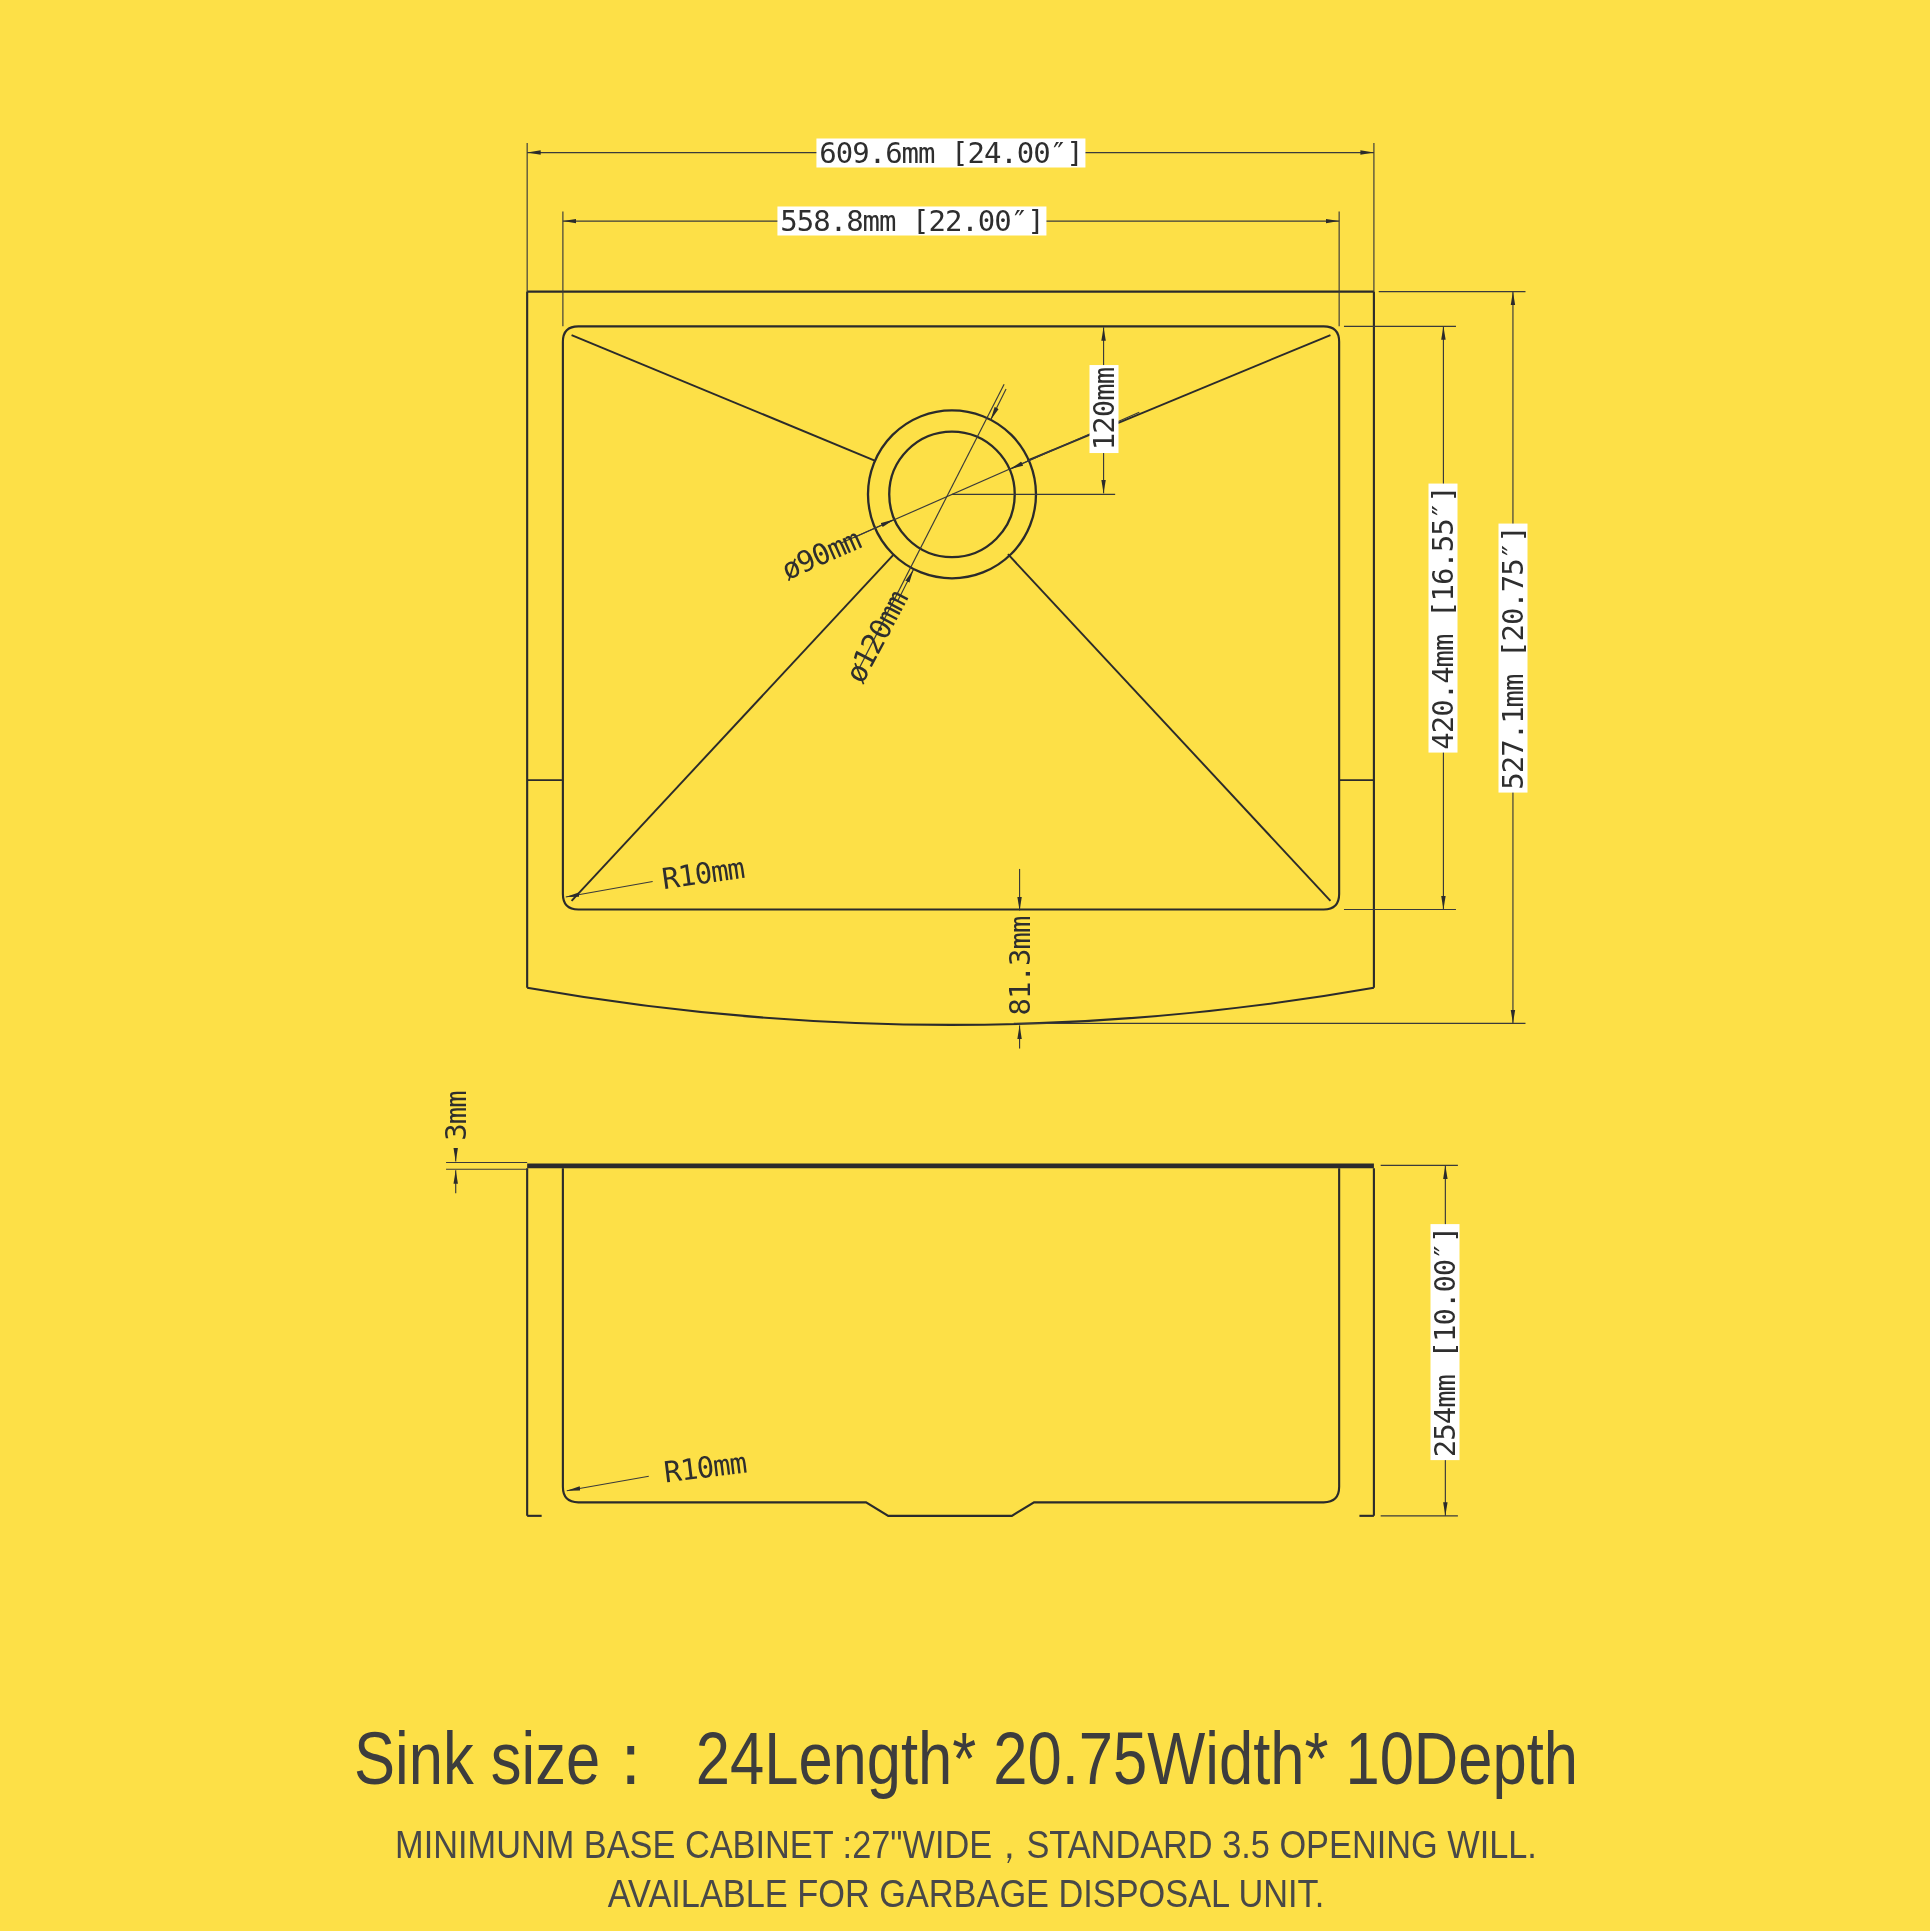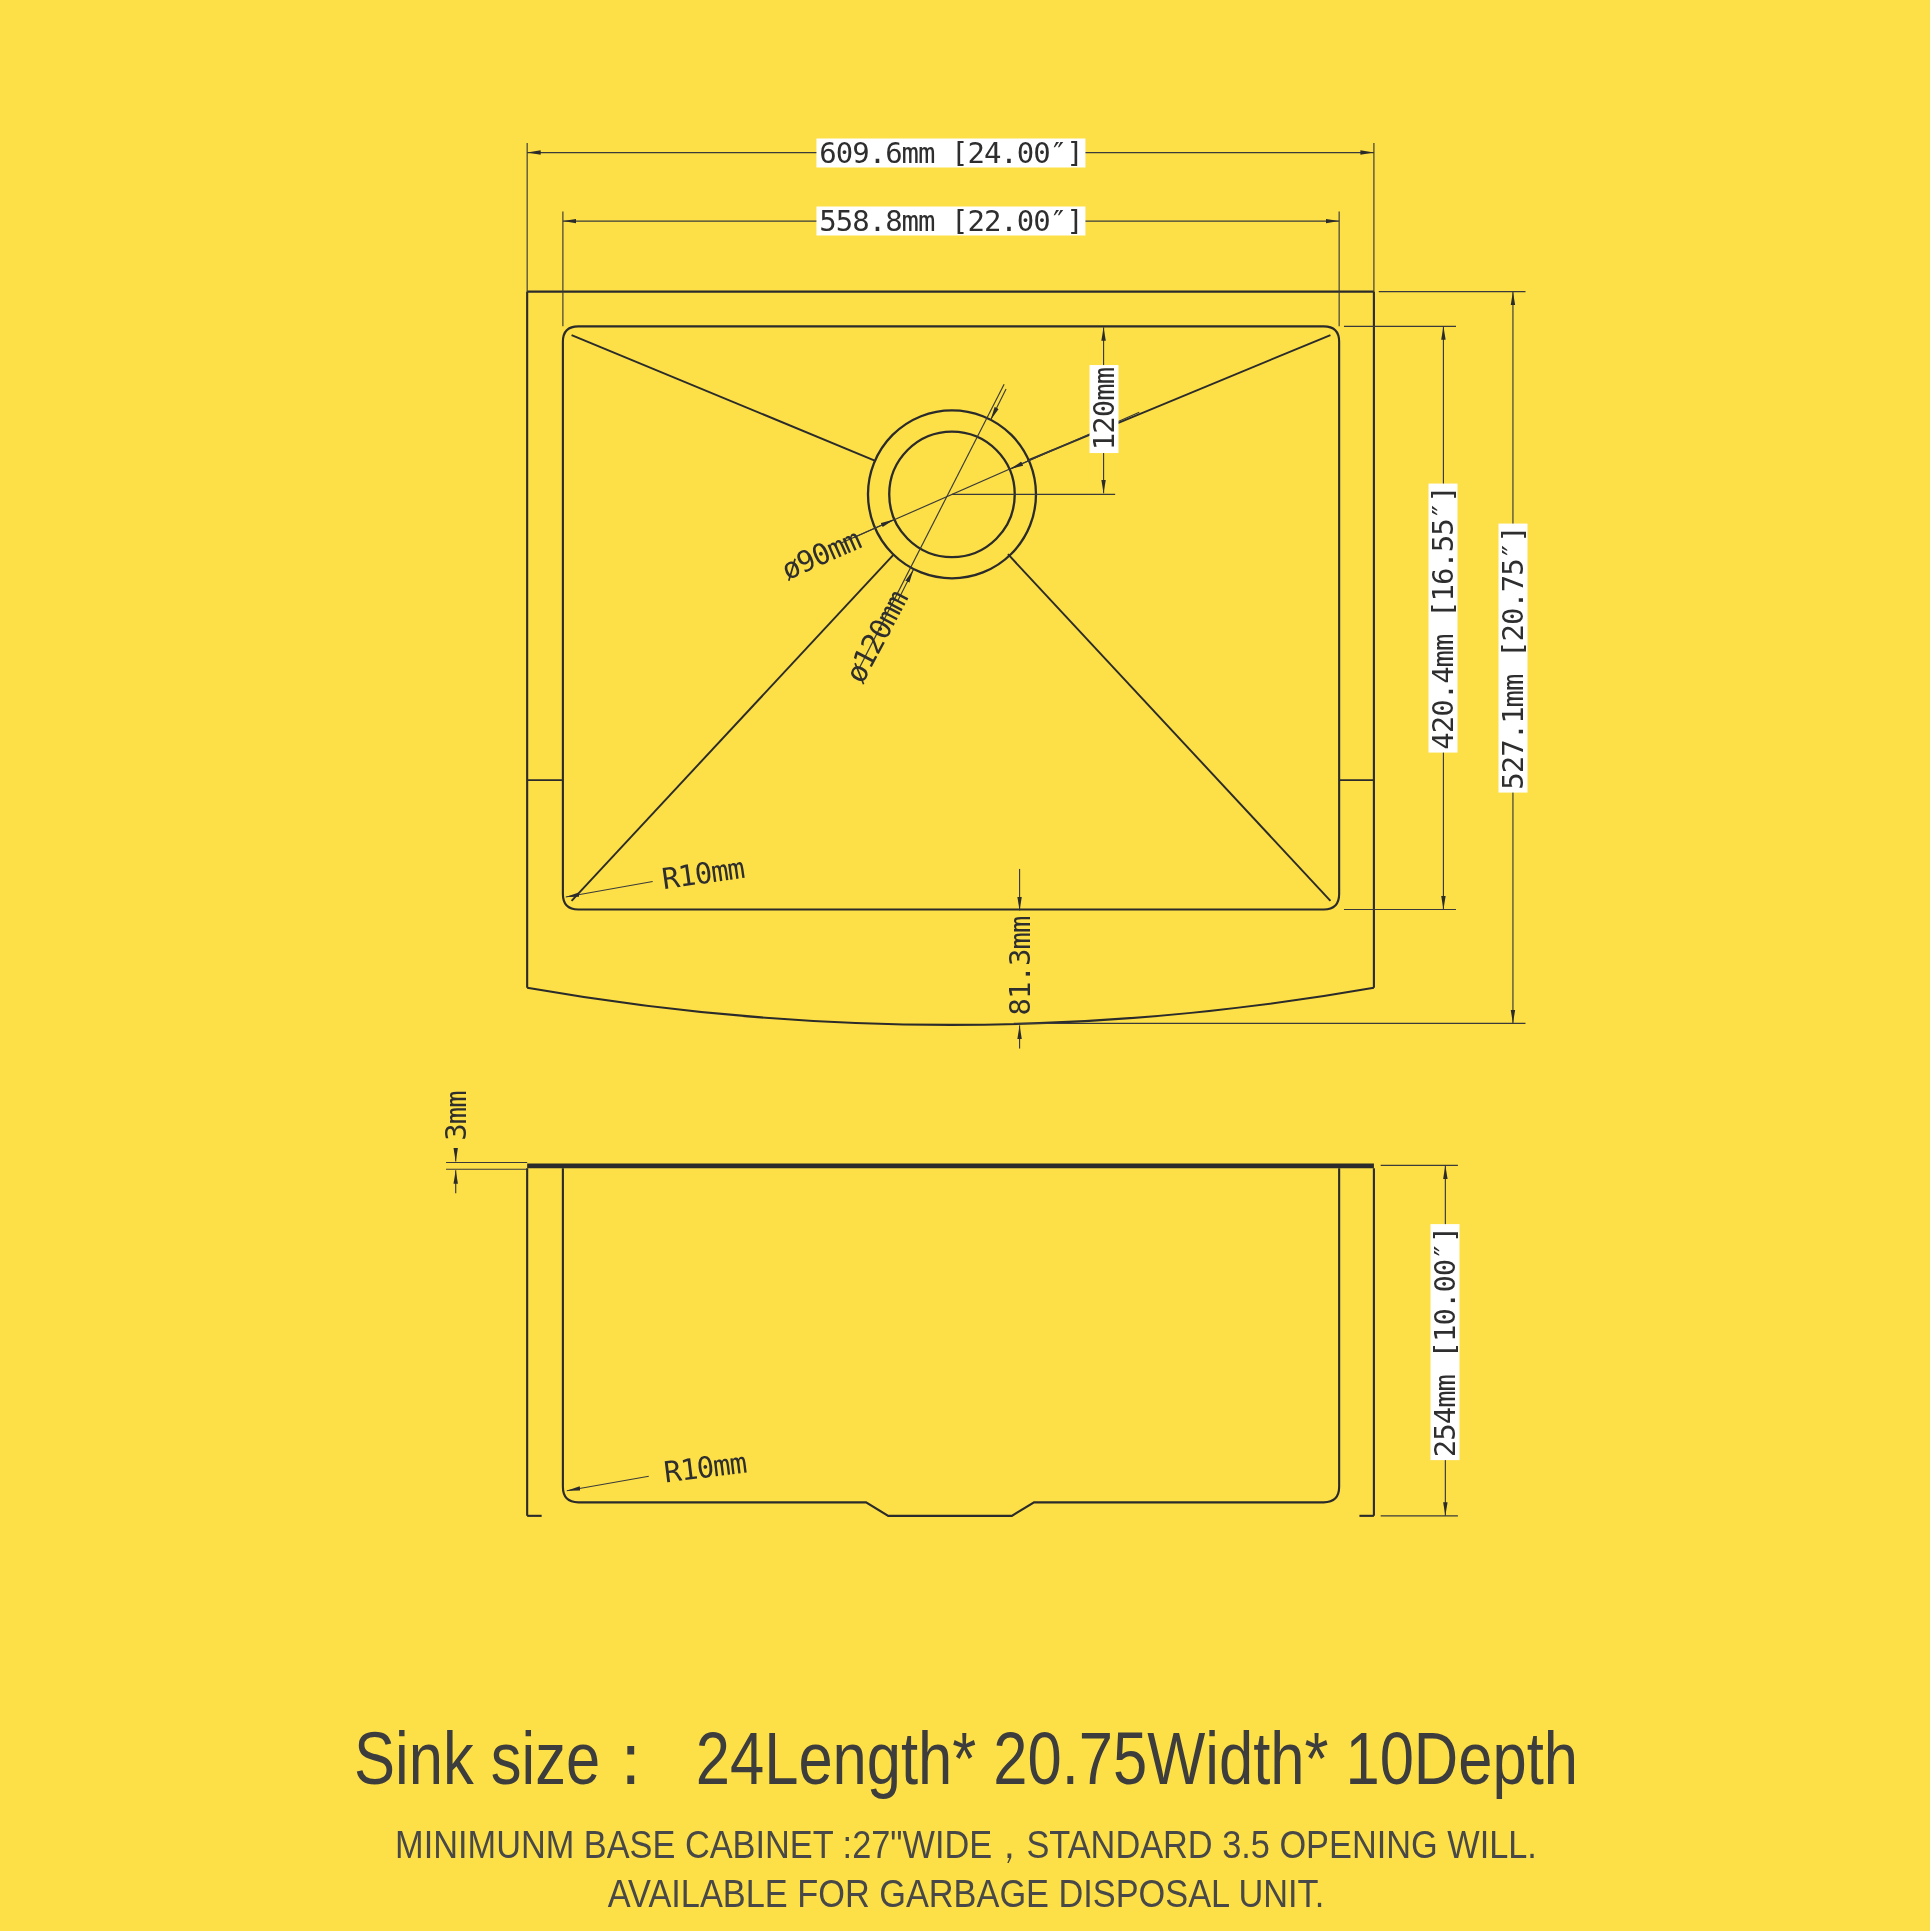--- a/index.html
+++ b/index.html
@@ -109,21 +109,21 @@
 
       <path d="M1430,1207 H1510"></path>
         <path d="M1430,1570 H1510"></path>
       <path d="M1497,1207 V1570" marker-start="url(#arr)" marker-end="url(#arr)"></path>
 
       <path d="M672,1529 L587,1544" marker-end="url(#arr)"></path>
     </g>
   </svg>
 
   <div class="lbl" style="left:951px;top:153px;">609.6mm [24.00″]</div>
-  <div class="lbl" style="left:951px;top:221px;">558.8mm [22.00″]</div>
+  <div class="lbl" style="left:912px;top:221px;">558.8mm [22.00″]</div>
   <div class="lbl v" style="left:1443px;top:618px;">420.4mm [16.55″]</div>
   <div class="lbl v" style="left:1513px;top:658px;">527.1mm [20.75″]</div>
   <div class="lbl v" style="left:1104px;top:409px;">120mm</div>
   <div class="lbl v nobg" style="left:1020px;top:966px;">81.3mm</div>
   <div class="lbl nobg" style="left:821px;top:555px;transform:translate(-50%,-50%) rotate(-24deg);">ø90mm</div>
   <div class="lbl nobg" style="left:877px;top:637px;transform:translate(-50%,-50%) rotate(-62deg);">ø120mm</div>
   <div class="lbl nobg" style="left:703px;top:874px;transform:translate(-50%,-50%) rotate(-8deg);">R10mm</div>
 
   <div class="lbl v nobg" style="left:456px;top:1116px;">3mm</div>
   <div class="lbl v" style="left:1445px;top:1342px;">254mm [10.00″]</div>

